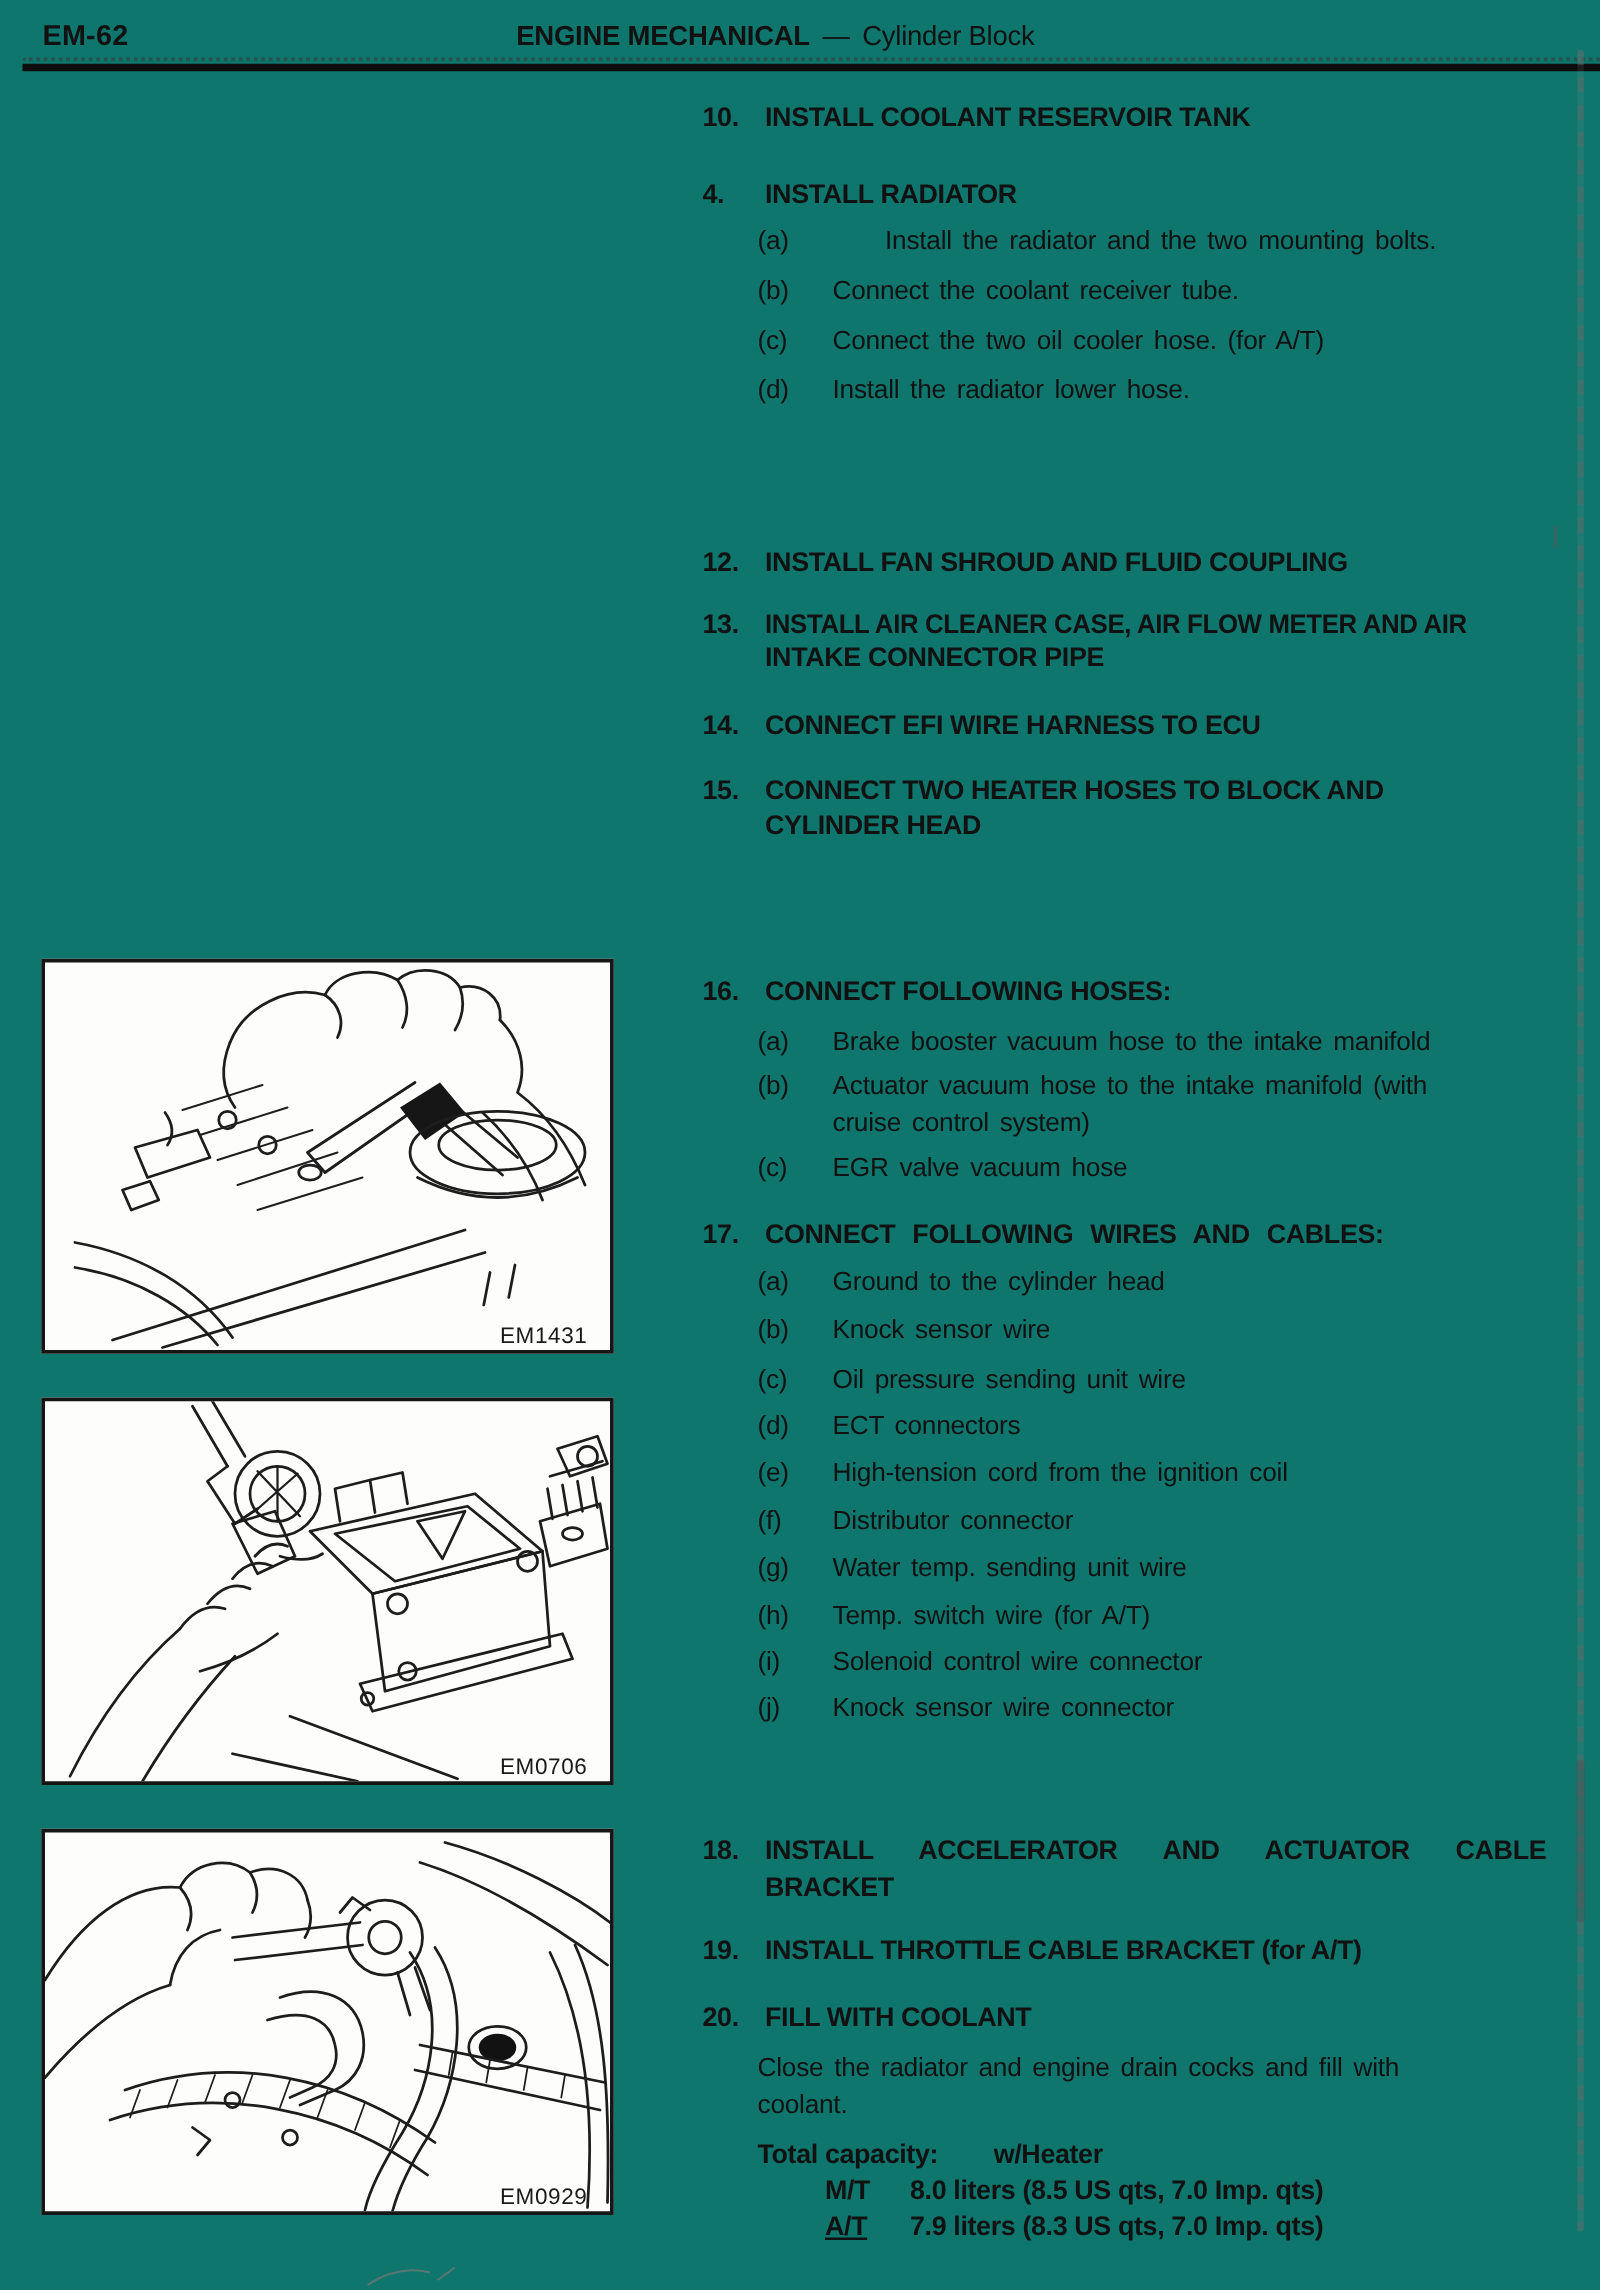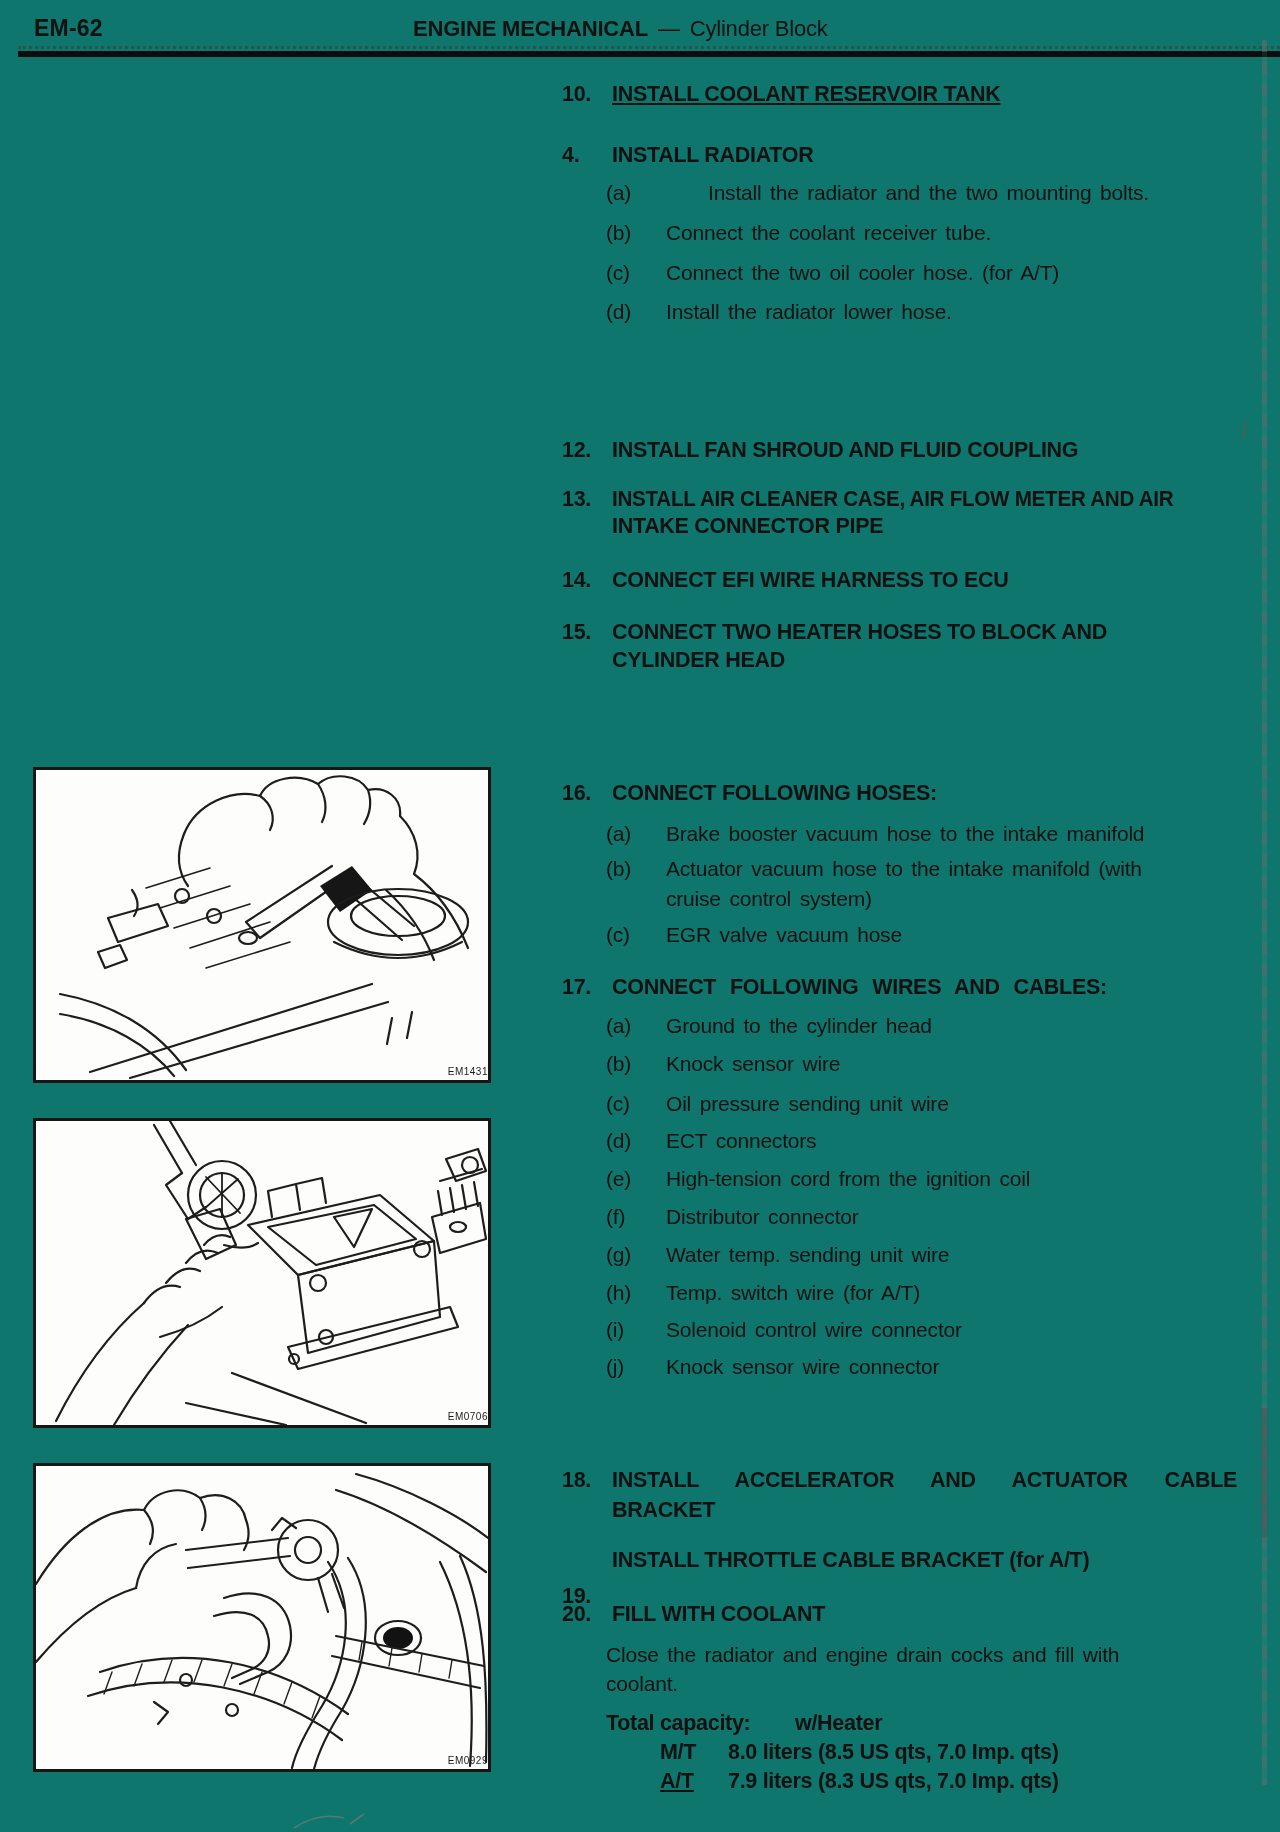--- a/index.html
+++ b/index.html
@@ -19,21 +19,21 @@
   .wide{word-spacing:31px;}
   .w8{word-spacing:8px;}
   .hdr-code{font-size:23px;font-weight:700;letter-spacing:0.2px;}
   .hdr-title{font-size:22px;letter-spacing:-0.2px;}
   .hdr-title .b{font-weight:700;}
   .hdr-title .dash{margin:0 10px;font-weight:400;}
   .rule-dots{position:absolute;left:18px;top:46px;width:1262px;height:0;border-top:3px dotted #3a3a3a;opacity:.55;}
   .rule-bar{position:absolute;left:18px;top:51px;width:1262px;height:6px;background:#0d0d0d;}
   .fig{position:absolute;left:33px;width:458px;border:3px solid #161616;background:#fdfdfb;box-sizing:border-box;}
   .fig svg{position:absolute;left:0;top:0;width:100%;height:100%;}
-  .figlabel{position:absolute;right:0;bottom:3px;font-size:10px;letter-spacing:0.5px;color:#1a1a1a;line-height:1;}
+  .figlabel{position:absolute;right:18px;bottom:3px;font-size:18px;letter-spacing:0.5px;color:#1a1a1a;line-height:1;}
   .artifact{position:absolute;pointer-events:none;}
   .streak{
     left:1262px;top:40px;width:5px;height:1745px;
     background:repeating-linear-gradient(180deg,
       rgba(110,110,110,.50) 0px, rgba(110,110,110,.50) 12px,
       rgba(160,160,160,.12) 12px, rgba(160,160,160,.12) 22px);
     border-radius:2px;
   }
   .streak-dark{left:1261px;top:1408px;width:7px;height:130px;background:rgba(80,80,80,.45);border-radius:3px;}
   .tickA{left:1243px;top:421px;width:3px;height:17px;background:rgba(90,90,90,.55);}
@@ -45,21 +45,21 @@
 
   <div class="t hdr-code" style="left:34px;top:15px;">EM-62</div>
   <div class="t hdr-title" style="left:413px;top:16px;">
     <span class="b">ENGINE MECHANICAL</span><span class="dash">—</span><span>Cylinder Block</span>
   </div>
   <div class="rule-dots"></div>
   <div class="rule-bar"></div>
 
   <div id="steps-layer">
       <div class="t head" style="left: 562px; top: 82px;">10.</div>
-      <div class="t head " style="left: 612px; top: 82px; text-decoration: underline;">INSTALL COOLANT RESERVOIR TANK</div>
+      <div class="t head " style="left: 612px; top: 82px;">INSTALL COOLANT RESERVOIR TANK</div>
       <div class="t head" style="left: 562px; top: 143px;">4.</div>
       <div class="t head " style="left: 612px; top: 143px;">INSTALL RADIATOR</div>
       <div class="t body" style="left: 606px; top: 181px;">(a)</div>
       <div class="t body" style="left: 666px; top: 181px; margin-left: 42px;">Install the radiator and the two mounting bolts.</div>
       <div class="t body" style="left: 606px; top: 221px;">(b)</div>
       <div class="t body" style="left: 666px; top: 221px;">Connect the coolant receiver tube.</div>
       <div class="t body" style="left: 606px; top: 261px;">(c)</div>
       <div class="t body" style="left: 666px; top: 261px;">Connect the two oil cooler hose. (for A/T)</div>
       <div class="t body" style="left: 606px; top: 300px;">(d)</div>
       <div class="t body" style="left: 666px; top: 300px;">Install the radiator lower hose.</div>
@@ -100,21 +100,21 @@
       <div class="t body" style="left: 666px; top: 1243px;">Water temp. sending unit wire</div>
       <div class="t body" style="left: 606px; top: 1281px;">(h)</div>
       <div class="t body" style="left: 666px; top: 1281px;">Temp. switch wire (for A/T)</div>
       <div class="t body" style="left: 606px; top: 1318px;">(i)</div>
       <div class="t body" style="left: 666px; top: 1318px;">Solenoid control wire connector</div>
       <div class="t body" style="left: 606px; top: 1355px;">(j)</div>
       <div class="t body" style="left: 666px; top: 1355px;">Knock sensor wire connector</div>
       <div class="t head" style="left: 562px; top: 1468px;">18.</div>
       <div class="t head wide" style="left: 612px; top: 1468px;">INSTALL ACCELERATOR AND ACTUATOR CABLE</div>
       <div class="t head " style="left: 612px; top: 1498px;">BRACKET</div>
-      <div class="t head" style="left: 562px; top: 1548px; margin-top: 36px;">19.</div>
+      <div class="t head" style="left: 562px; top: 1548px;">19.</div>
       <div class="t head " style="left: 612px; top: 1548px;">INSTALL THROTTLE CABLE BRACKET (for A/T)</div>
       <div class="t head" style="left: 562px; top: 1602px;">20.</div>
       <div class="t head " style="left: 612px; top: 1602px;">FILL WITH COOLANT</div>
       <div class="t body" style="left: 606px; top: 1643px;">Close the radiator and engine drain cocks and fill with</div>
       <div class="t body" style="left: 606px; top: 1672px;">coolant.</div>
       <div class="t head" style="left: 606px; top: 1711px;">Total capacity:</div>
       <div class="t head" style="left: 795px; top: 1711px;">w/Heater</div>
       <div class="t head" style="left: 660px; top: 1740px;">M/T</div>
       <div class="t head" style="left: 728px; top: 1740px;">8.0 liters (8.5 US qts, 7.0 Imp. qts)</div>
       <div class="t head" style="left: 660px; top: 1769px; text-decoration: underline;">A/T</div>

